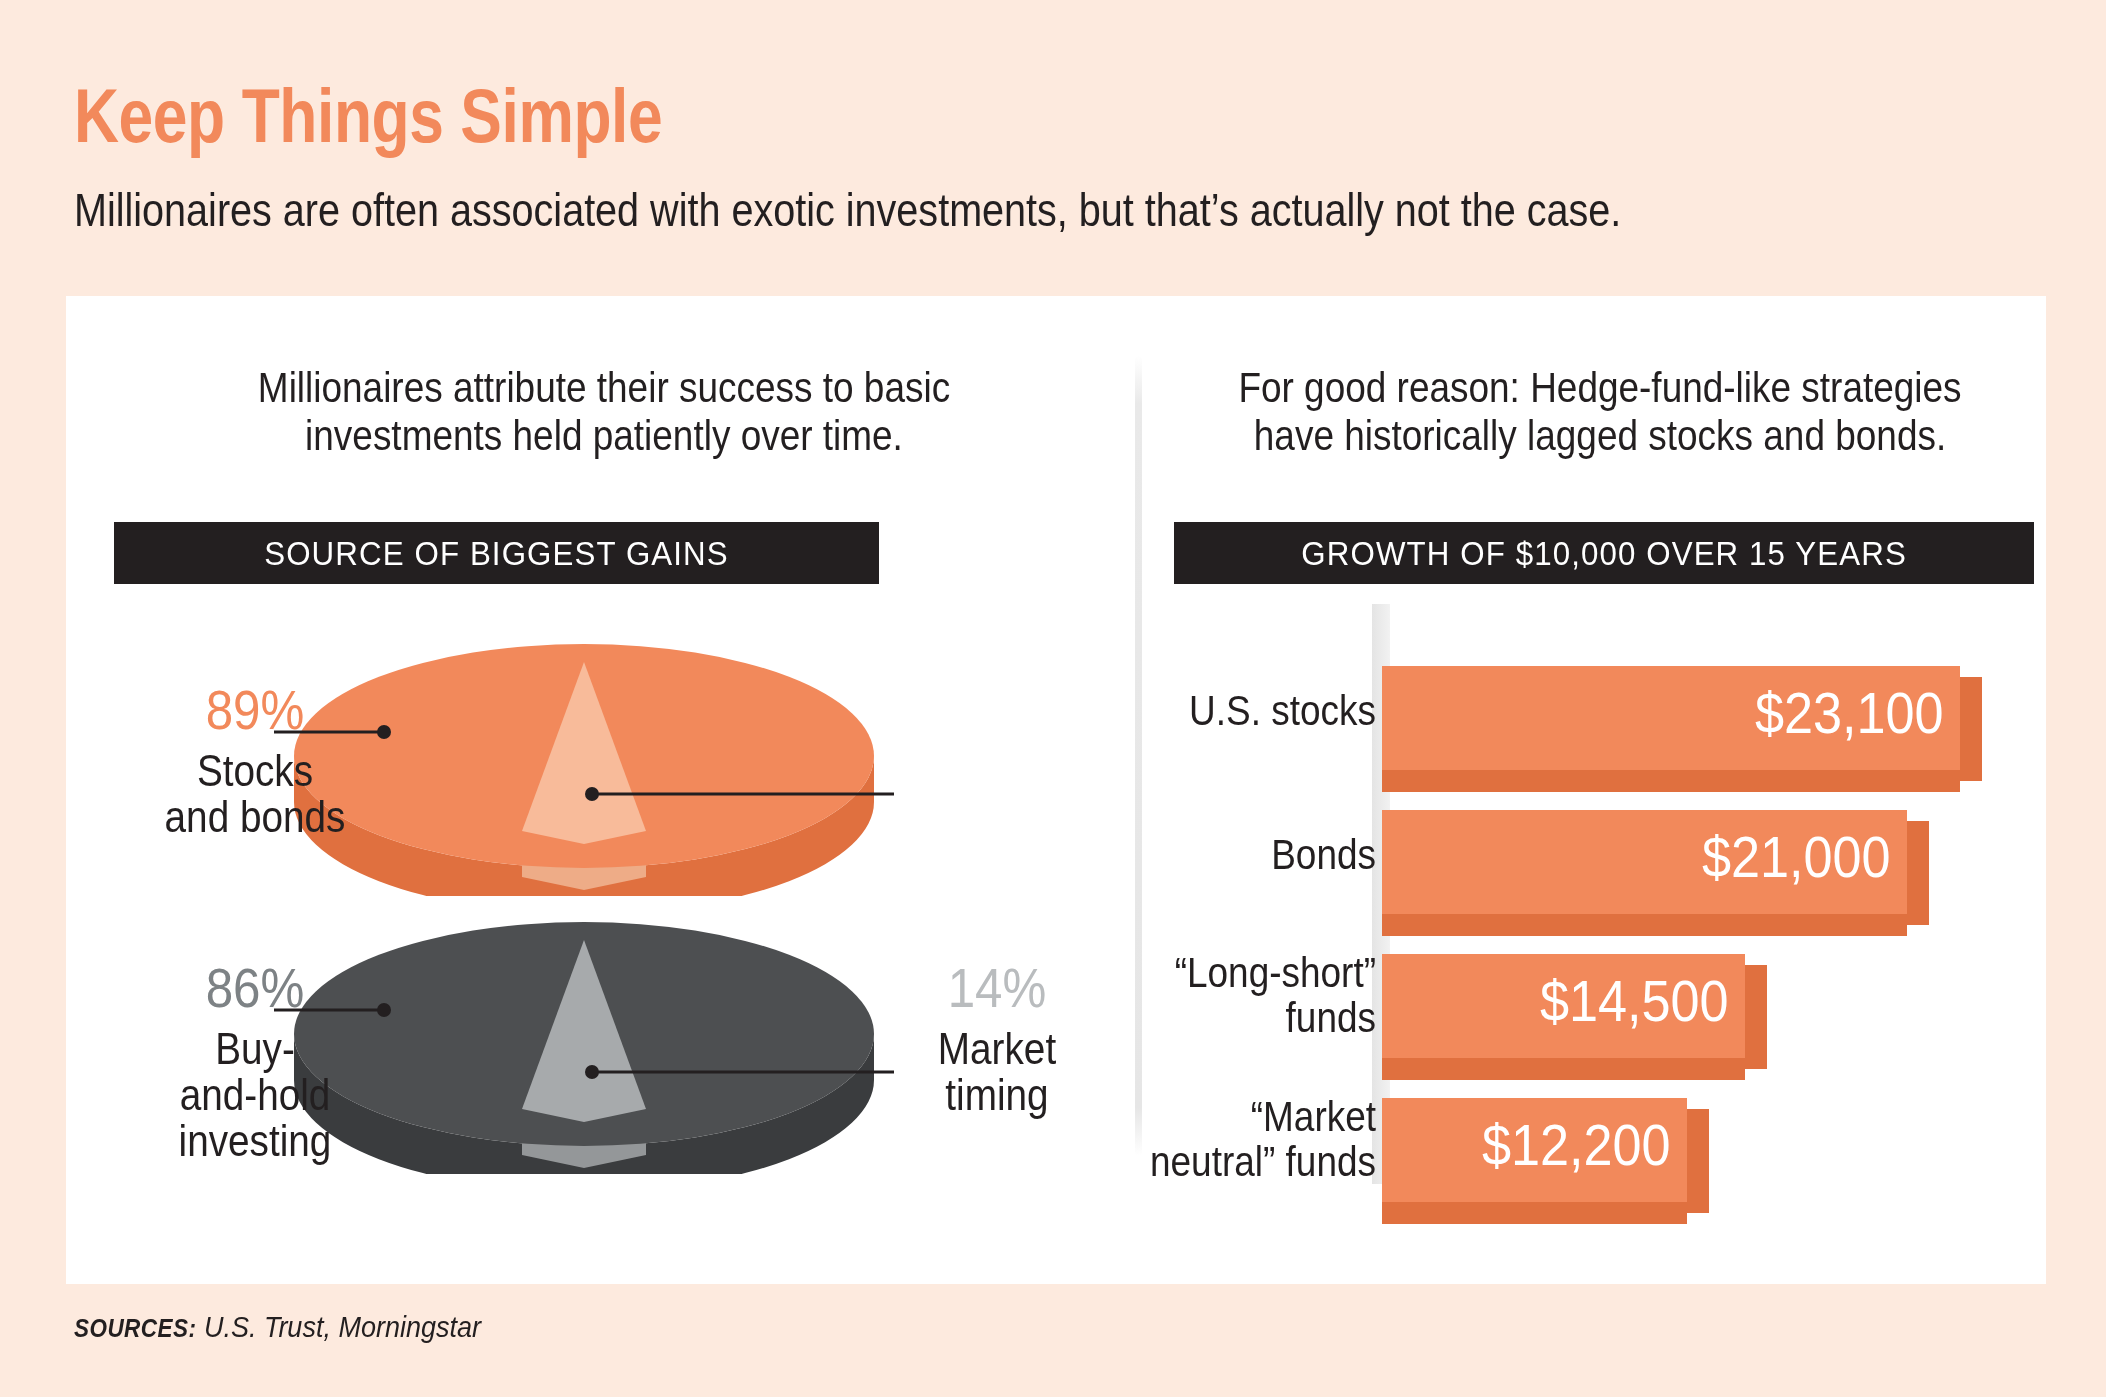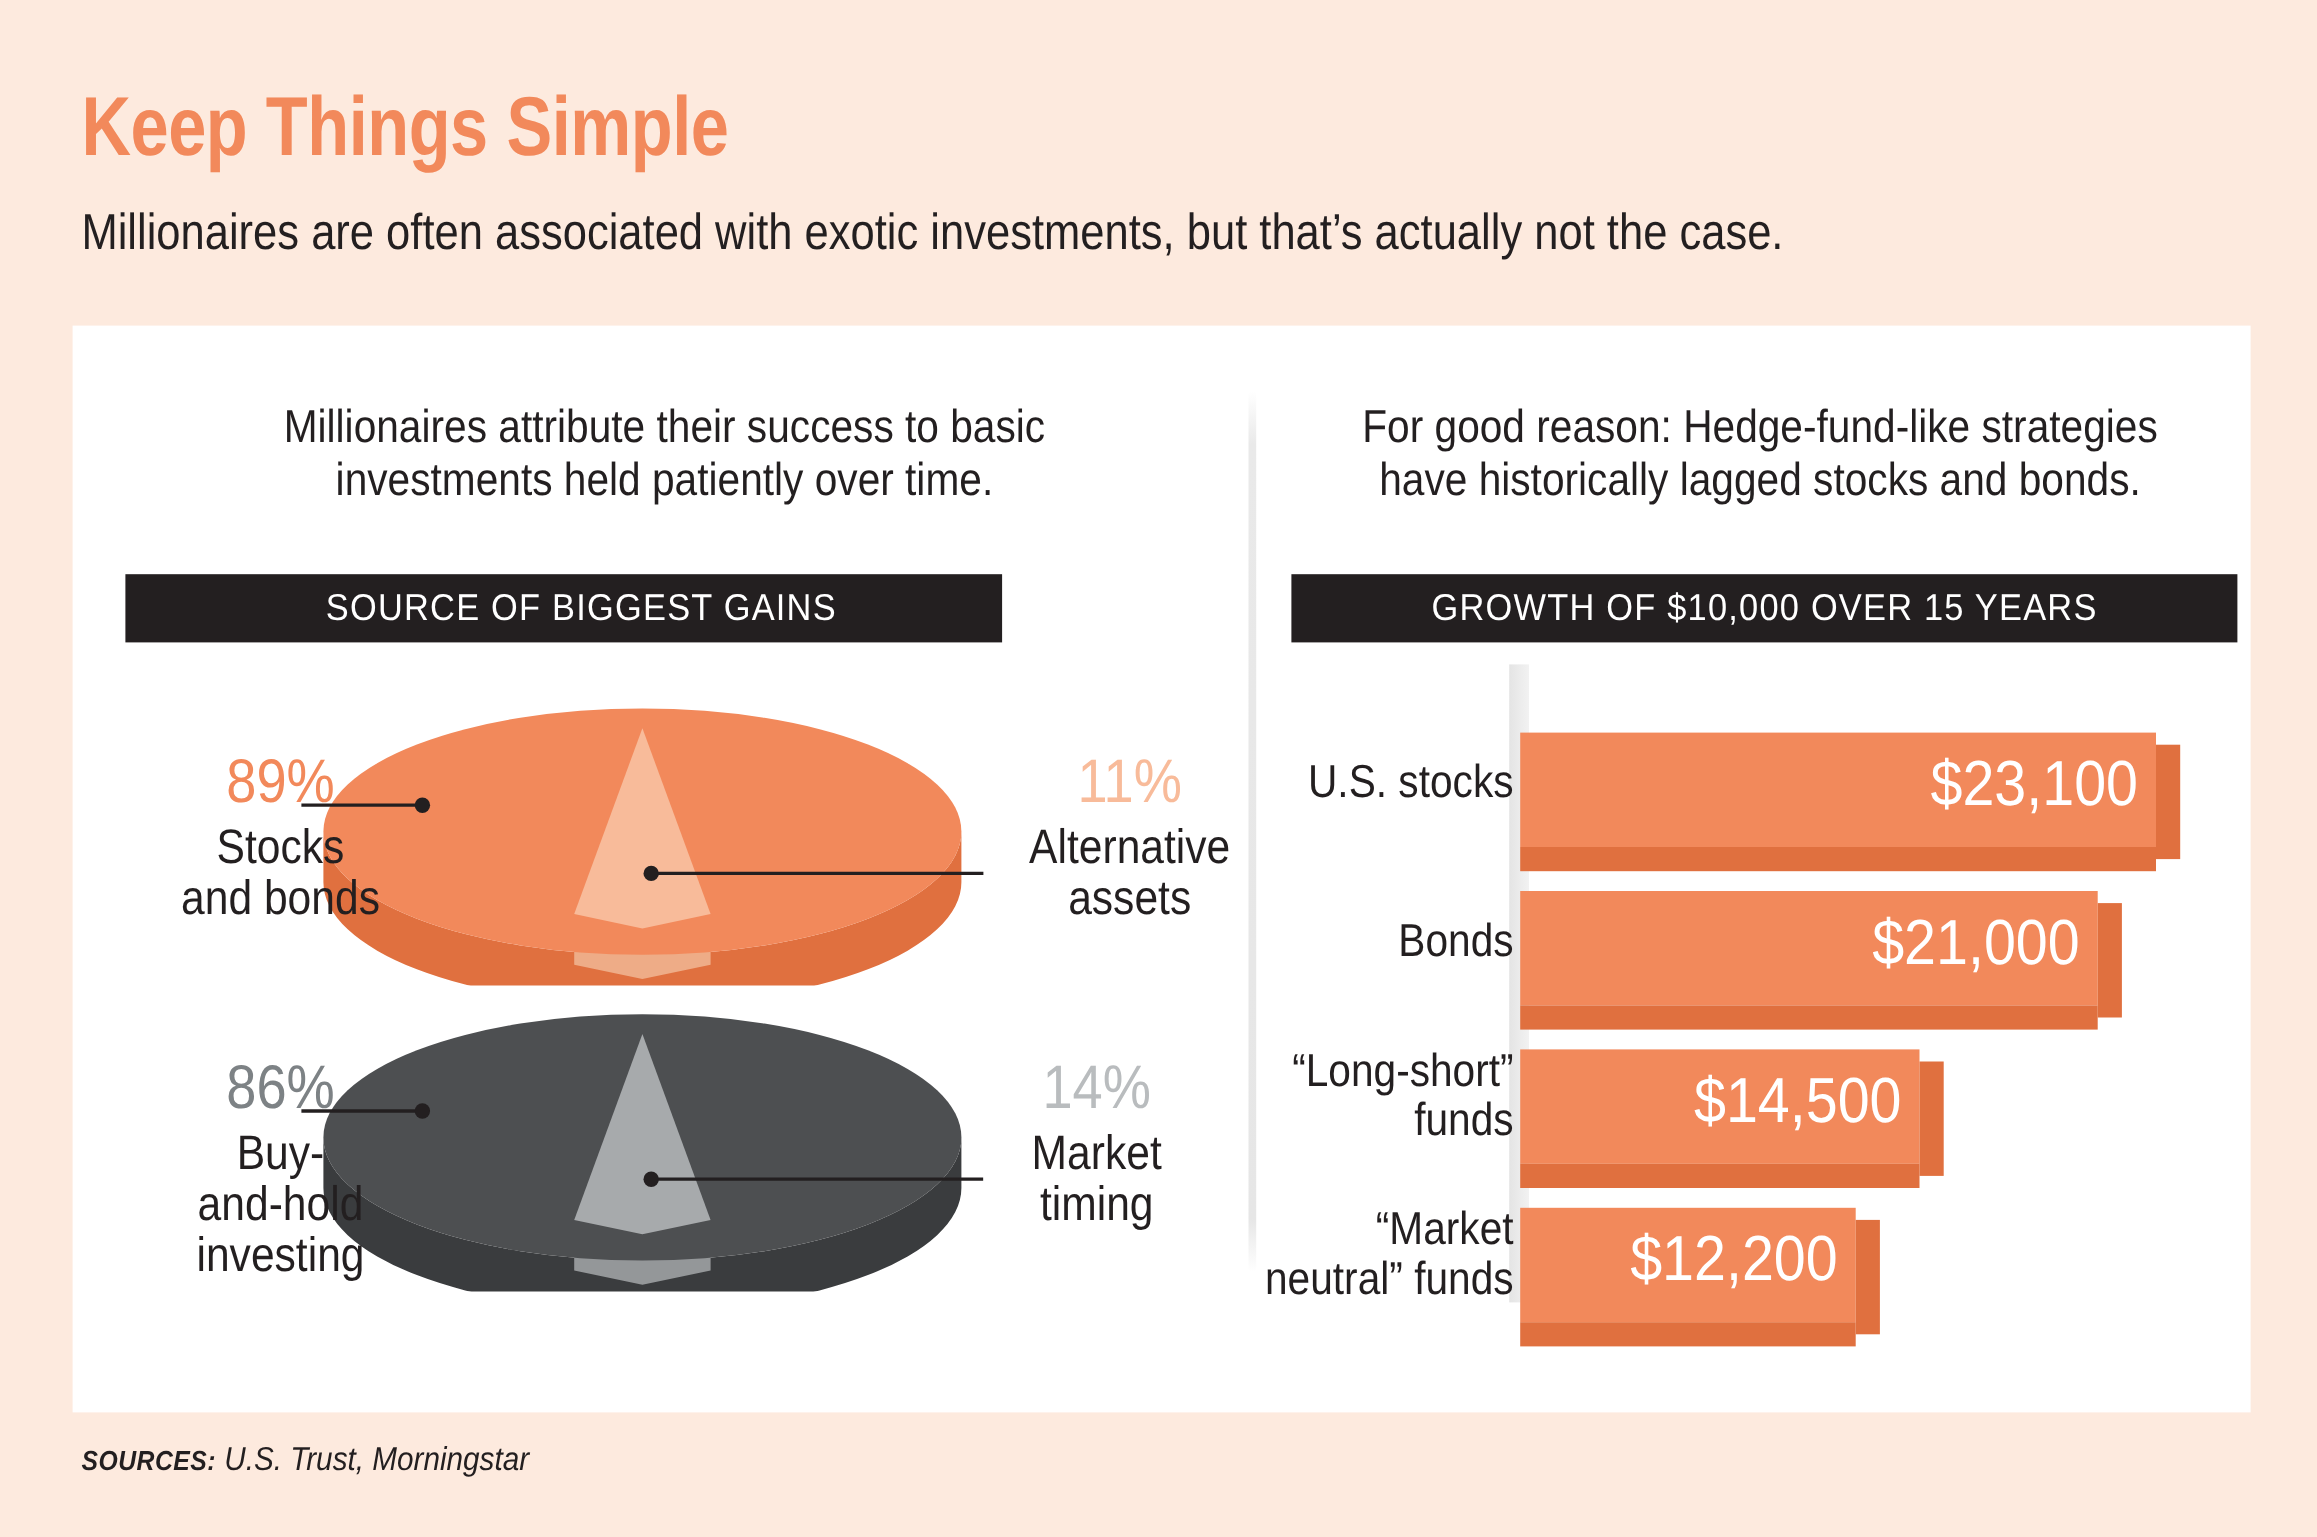--- a/index.html
+++ b/index.html
@@ -92,21 +92,21 @@
     align-items: center;
     justify-content: center;
   }
   .section-bar span {
     color: #ffffff;
     font-size: 34px;
     letter-spacing: 1.2px;
     transform: scaleX(0.92);
     white-space: nowrap;
   }
-  #bar-left  { left: 48px;  width: 765px; padding-left: 32px; }
+  #bar-left  { left: 48px;  width: 765px; }
   #bar-right { left: 30px;  width: 860px; }
 
   
   .pie-block { position: absolute; }
   #pie1 { left: 0px; top: 320px; width: 1060px; height: 280px; }
   #pie2 { left: 0px; top: 598px; width: 1060px; height: 280px; }
 
   .pie-svg { position: absolute; left: 208px; top: 0px; }
 
   .pct {
@@ -244,25 +244,20 @@
           <line x1="318" y1="178" x2="640" y2="178" stroke="#231f20" stroke-width="3"></line>
           <circle cx="318" cy="178" r="7" fill="#231f20"></circle>
         </svg>
 
         <div class="lg-left" style="left:84px; top:66px; width:210px; position:absolute;">
           <div class="pct pct-orange-dark" style="position:relative; left:0; top:0;">89%</div>
           <div class="lbl" style="position:relative; left:0; top:10px;">Stocks</div>
           <div class="lbl" style="position:relative; left:0; top:10px;">and bonds</div>
         </div>
 
-        <div class="lg-right" style="left:846px; top:66px; width:230px; position:absolute;">
-          <div class="pct pct-orange-lite" style="position:relative;">11%</div>
-          <div class="lbl" style="position:relative; top:10px;">Alternative</div>
-          <div class="lbl" style="position:relative; top:10px;">assets</div>
-        </div>
       </div>
 
       <div class="pie-block" id="pie2">
 
         <svg class="pie-svg" width="620" height="280" viewBox="0 0 620 280">
           <path d="M 20,140 A 290,112 0 0 0 600,140 L 600,186 A 290,112 0 0 1 20,186 Z" fill="#3a3c3e"></path>
           <path d="M 248,215 L 248,261 L 310,274 L 372,261 L 372,215 L 310,228 Z" fill="#949799"></path>
           <ellipse cx="310" cy="140" rx="290" ry="112" fill="#4d4f51"></ellipse>
           <path d="M 310,46 L 372,215 L 310,228 L 248,215 Z" fill="#a7aaac"></path>
           <line x1="110" y1="116" x2="-90" y2="116" stroke="#231f20" stroke-width="3"></line>

